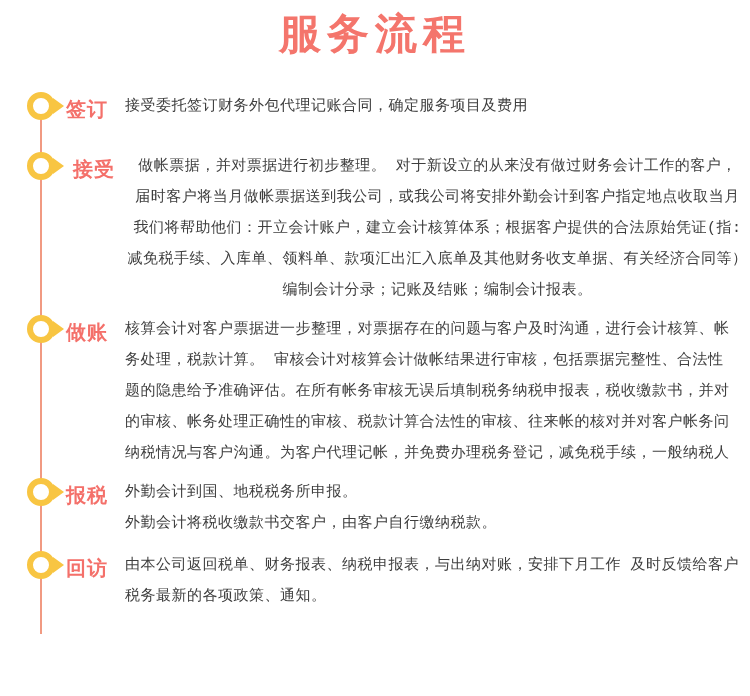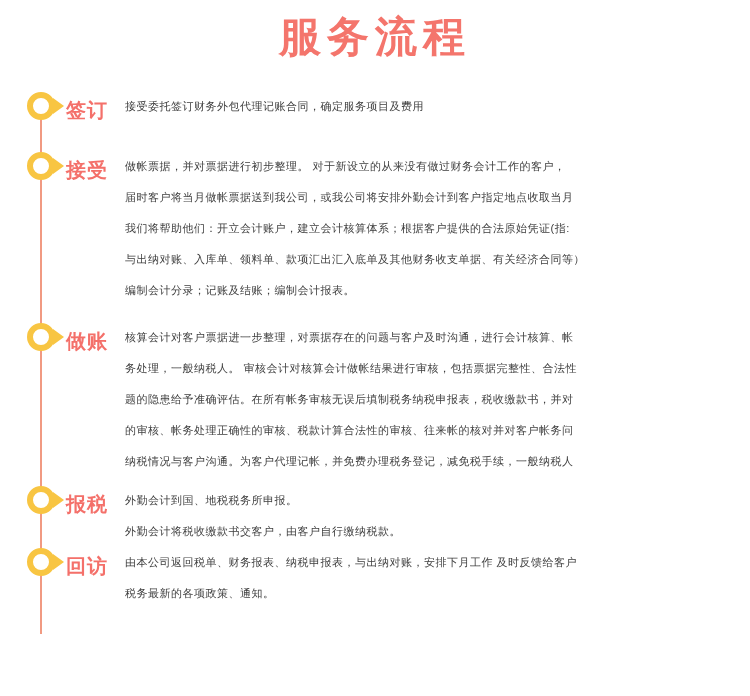--- a/index.html
+++ b/index.html
@@ -2,21 +2,21 @@
 <html style="--accent-coral: #f4756c; --accent-coral-strong: #f4706a; --accent-yellow: #f8c542; --connector-color: #f19a82; --body-text: #3e3e3e;"><head>
 <meta charset="utf-8">
 <style>
   html, body { margin: 0; padding: 0; background: #ffffff; }
   .page {
     position: relative;
     width: 750px;
     height: 696px;
     background: #ffffff;
     overflow: hidden;
-    font-family: Liberation Sans, sans-serif;
+    font-family: Liberation Mono, monospace;
     border-radius: 26px;
   }
   .page-title {
     margin: 14px 0 0 0;
     text-align: center;
     font-size: 42px;
     line-height: 46px;
     font-weight: bold;
     letter-spacing: 6px;
     color: var(--accent-coral, #f4756c);
@@ -34,23 +34,23 @@
     background: var(--connector-color, #f19a82);
     z-index: 0;
   }
   .step {
     position: relative;
     padding-left: 125px;
     min-height: 31px;
     z-index: 1;
   }
   .step-1 { margin-bottom: 29px; }
-  .step-2 { margin-bottom: 16px; }
+  .step-2 { margin-bottom: 8px; text-align: center; }
   .step-3 { margin-bottom: 8px;  }
-  .step-4 { }
+  .step-4 { margin-bottom: 11px; }
   .step-5 { margin-bottom: 16px;    }
   .marker {
     position: absolute;
     left: 27px;
     top: 1px;
     width: 28px;
     height: 28px;
     box-sizing: border-box;
     border: 6px solid var(--accent-yellow, #f8c542);
     border-radius: 50%;
@@ -75,21 +75,21 @@
     width: 56px;
     font-size: 20px;
     font-weight: bold;
     line-height: 31px;
     letter-spacing: 1px;
     color: var(--accent-coral-strong, #f4706a);
     white-space: nowrap;
   }
   .step-text { color: var(--body-text, #3e3e3e); }
   .text-line {
-    font-size: 11px;
+    font-size: 15px;
     line-height: 31px;
     letter-spacing: 0.5px;
     white-space: nowrap;
   }
 </style>
 </head>
 <body>
 
 <div class="page">
 
@@ -111,33 +111,33 @@
 
     <div class="step step-2">
       <span class="marker">
           <span class="marker-tip"></span>
         </span>
       <div class="step-label">接受</div>
       <div class="step-text">
         <div class="text-line">做帐票据，并对票据进行初步整理。 对于新设立的从来没有做过财务会计工作的客户，</div>
         <div class="text-line">届时客户将当月做帐票据送到我公司，或我公司将安排外勤会计到客户指定地点收取当月</div>
         <div class="text-line">我们将帮助他们：开立会计账户，建立会计核算体系；根据客户提供的合法原始凭证(指:</div>
-        <div class="text-line">与出纳对账、入库单、领料单、款项汇出汇入底单及其他财务收支单据、有关经济合同等）</div>
+        <div class="text-line">减免税手续、入库单、领料单、款项汇出汇入底单及其他财务收支单据、有关经济合同等）</div>
         <div class="text-line">编制会计分录；记账及结账；编制会计报表。</div>
       </div>
     </div>
 
     <div class="step step-3">
       <span class="marker">
           <span class="marker-tip"></span>
         </span>
       <div class="step-label">做账</div>
       <div class="step-text">
         <div class="text-line">核算会计对客户票据进一步整理，对票据存在的问题与客户及时沟通，进行会计核算、帐</div>
-        <div class="text-line">务处理，一般纳税人。 审核会计对核算会计做帐结果进行审核，包括票据完整性、合法性</div>
+        <div class="text-line">务处理，税款计算。 审核会计对核算会计做帐结果进行审核，包括票据完整性、合法性</div>
         <div class="text-line">题的隐患给予准确评估。在所有帐务审核无误后填制税务纳税申报表，税收缴款书，并对</div>
         <div class="text-line">的审核、帐务处理正确性的审核、税款计算合法性的审核、往来帐的核对并对客户帐务问</div>
         <div class="text-line">纳税情况与客户沟通。为客户代理记帐，并免费办理税务登记，减免税手续，一般纳税人</div>
       </div>
     </div>
 
     <div class="step step-4">
       <span class="marker">
           <span class="marker-tip"></span>
         </span>

